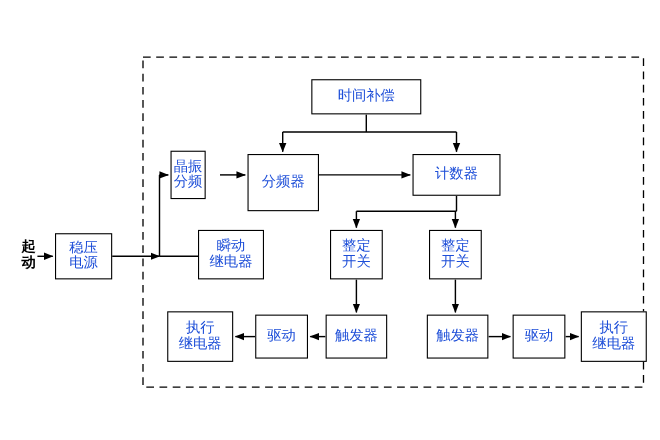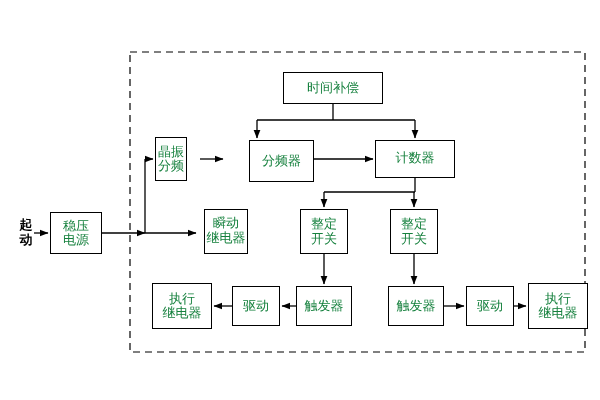--- a/index.html
+++ b/index.html
@@ -23,21 +23,21 @@
     left: 0;
     top: 0;
     width: 600px;
     height: 400px;
   }
   .node {
     position: absolute;
     box-sizing: border-box;
     border: 1px solid #000000;
     background: #ffffff;
-    color: #15803d;
+    color: #1d4ed8;
     display: flex;
     align-items: center;
     justify-content: center;
     text-align: center;
     font-size: 13px;
     line-height: 1.1;
     letter-spacing: 0px;
     white-space: pre-line;
   }
   .label {
@@ -108,25 +108,25 @@
 动</div>
 
   <div class="node" style="left:50px; top:212px; width:52px; height:42px;">稳压
 电源</div>
 
   <div class="node" style="left:283px; top:72px; width:100px; height:32px;">时间补偿</div>
 
   <div class="node" style="left:155px; top:137px; width:32px; height:44px;">晶振
 分频</div>
 
-  <div class="node" style="left:225px; top:140px; width:65px; height:42px;margin-left:24px;">分频器</div>
+  <div class="node" style="left:225px; top:140px; width:65px; height:52px;">分频器</div>
 
   <div class="node" style="left:375px; top:140px; width:80px; height:38px;font-family:Liberation Mono, monospace;">计数器</div>
 
-  <div class="node" style="left:204px; top:209px; width:44px; height:45px;font-family:Liberation Mono, monospace;">瞬动
+  <div class="node" style="left:180px; top:209px; width:60px; height:45px;">瞬动
 继电器</div>
 
   <div class="node" style="left:300px; top:209px; width:48px; height:45px;">整定
 开关</div>
 
   <div class="node" style="left:390px; top:209px; width:48px; height:45px;">整定
 开关</div>
 
   <div class="node" style="left:152px; top:283px; width:60px; height:46px;">执行
 继电器</div>

